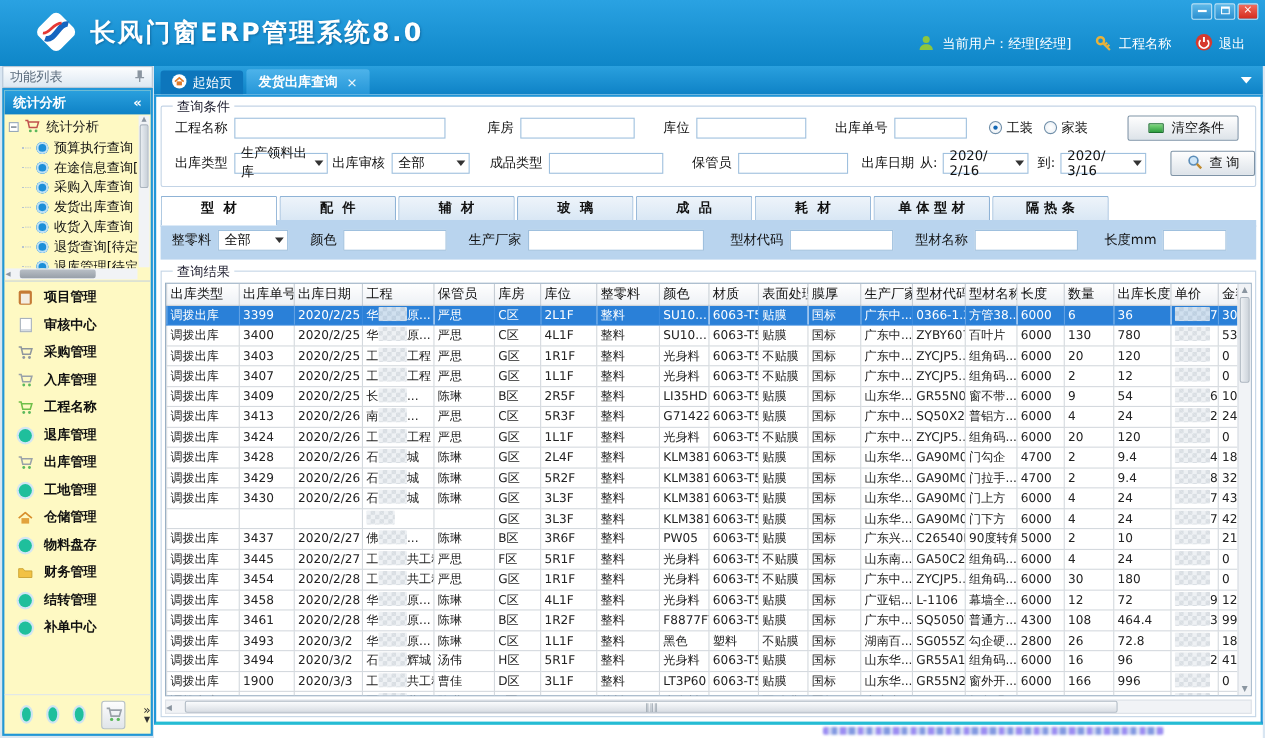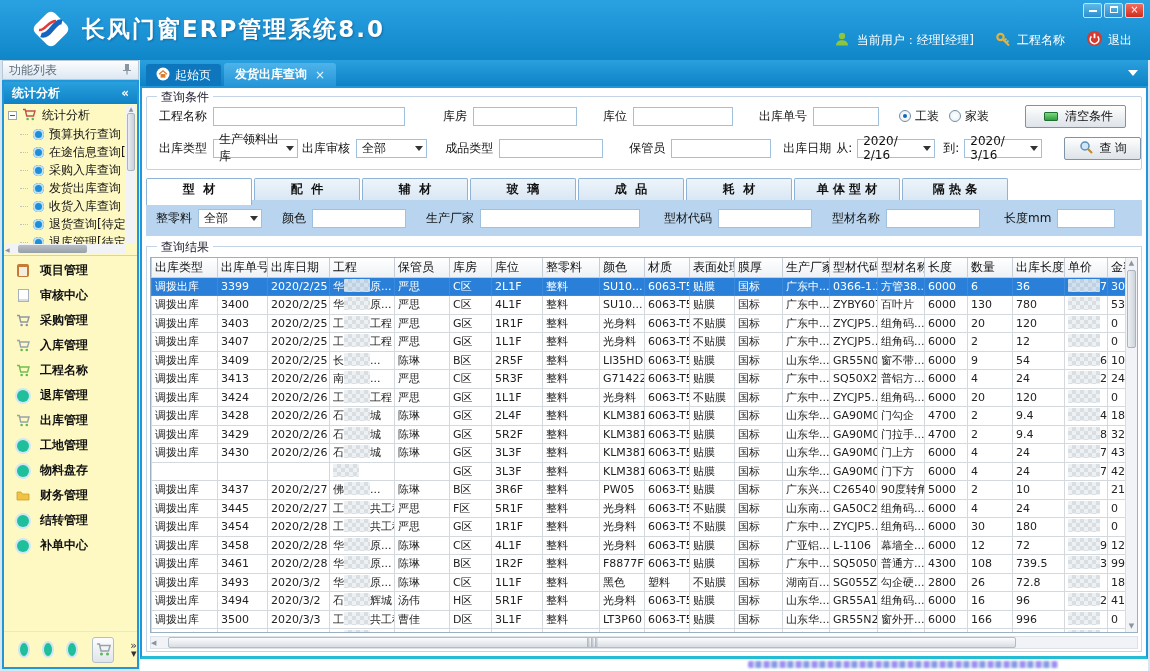--- a/index.html
+++ b/index.html
@@ -283,20 +283,29 @@
               <span>出库管理</span>
             </div>
             <div class="mod">
               <span class="ic">
                 <span class="dot" style="background:#1fbf9c"></span>
               </span>
               <span>工地管理</span>
             </div>
             <div class="mod">
               <span class="ic">
+                <svg width="14" height="12">
+                  <path d="M1 6 L7 1 L13 6" fill="none" stroke="#d88f2e" stroke-width="1.6"></path>
+                  <rect x="3.5" y="6" width="7" height="5" fill="#e2a23c"></rect>
+                </svg>
+              </span>
+              <span>仓储管理</span>
+            </div>
+            <div class="mod">
+              <span class="ic">
                 <span class="dot" style="background:#1fbf9c"></span>
               </span>
               <span>物料盘存</span>
             </div>
             <div class="mod">
               <span class="ic">
                 <svg width="14" height="11">
                   <path d="M1 2h4l1.5 2H13v6H1z" fill="#f2c244" stroke="#caa02e" stroke-width=".8"></path>
                 </svg>
               </span>
@@ -831,21 +840,21 @@
                       <td>整料</td>
                       <td>F8877FT</td>
                       <td>6063-T5</td>
                       <td>贴膜</td>
                       <td>国标</td>
                       <td>广东中...</td>
                       <td>SQ5050T20</td>
                       <td>普通方...</td>
                       <td>4300</td>
                       <td>108</td>
-                      <td>739.5</td>
+                      <td>464.4</td>
                       <td><span class="mosaic wide"></span>306</td>
                       <td>996</td>
                     </tr>
                     <tr>
                       <td>调拨出库</td>
                       <td>3493</td>
                       <td>2020/3/2</td>
                       <td>华<span class="mosaic"></span>原...</td>
                       <td>陈琳</td>
                       <td>C区</td>
@@ -881,21 +890,21 @@
                       <td>GR55A11</td>
                       <td>组角码...</td>
                       <td>6000</td>
                       <td>16</td>
                       <td>96</td>
                       <td><span class="mosaic wide"></span>2812</td>
                       <td>411</td>
                     </tr>
                     <tr>
                       <td>调拨出库</td>
-                      <td>3500</td>
+                      <td>1900</td>
                       <td>2020/3/3</td>
                       <td>工<span class="mosaic"></span>共工程</td>
                       <td>曹佳</td>
                       <td>D区</td>
                       <td>3L1F</td>
                       <td>整料</td>
                       <td>LT3P60</td>
                       <td>6063-T5</td>
                       <td>贴膜</td>
                       <td>国标</td>

